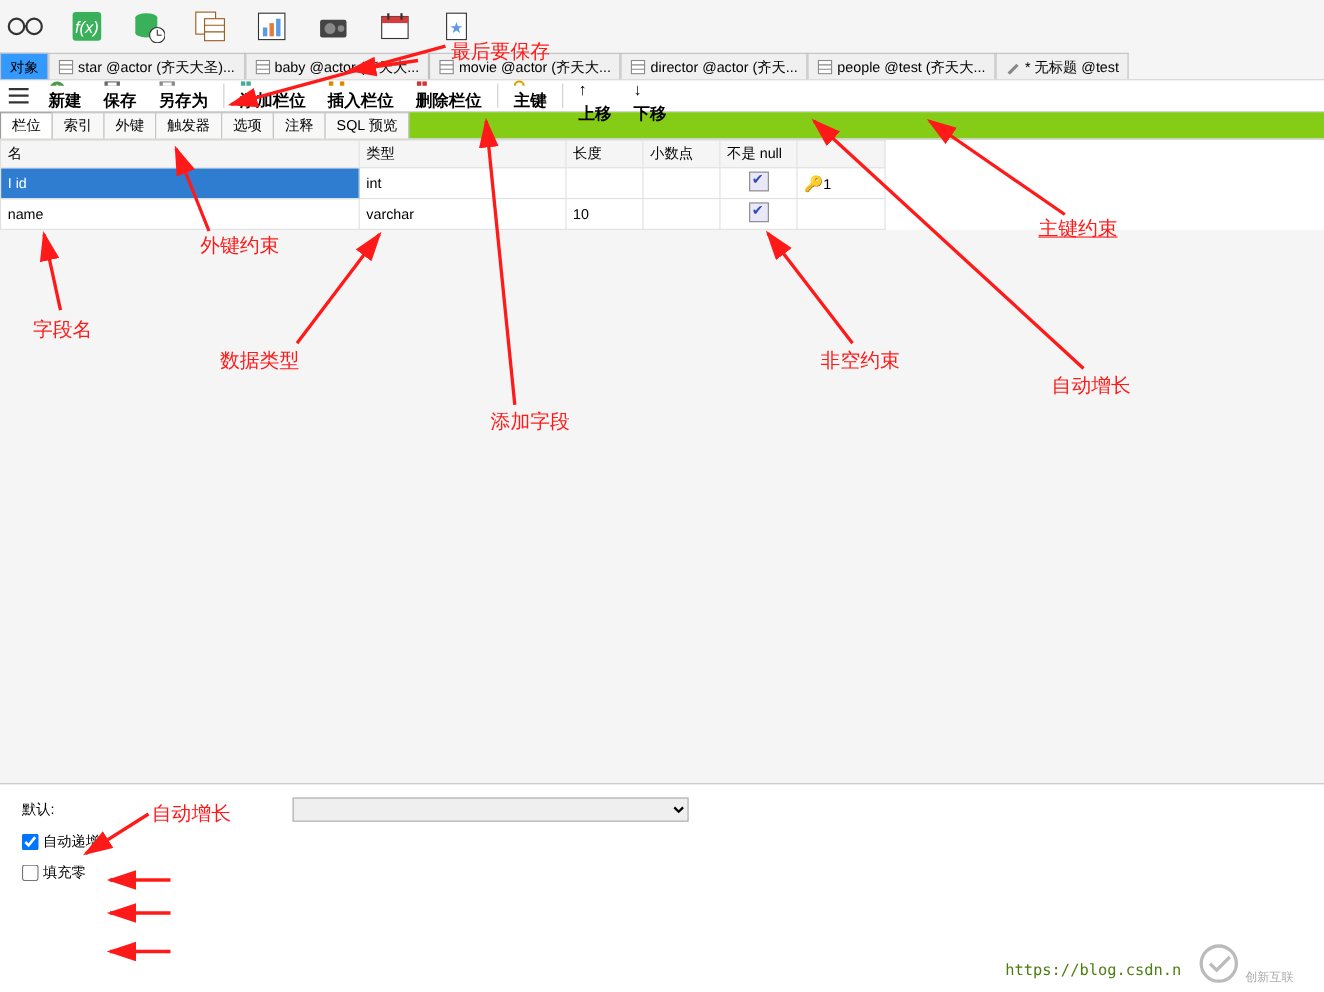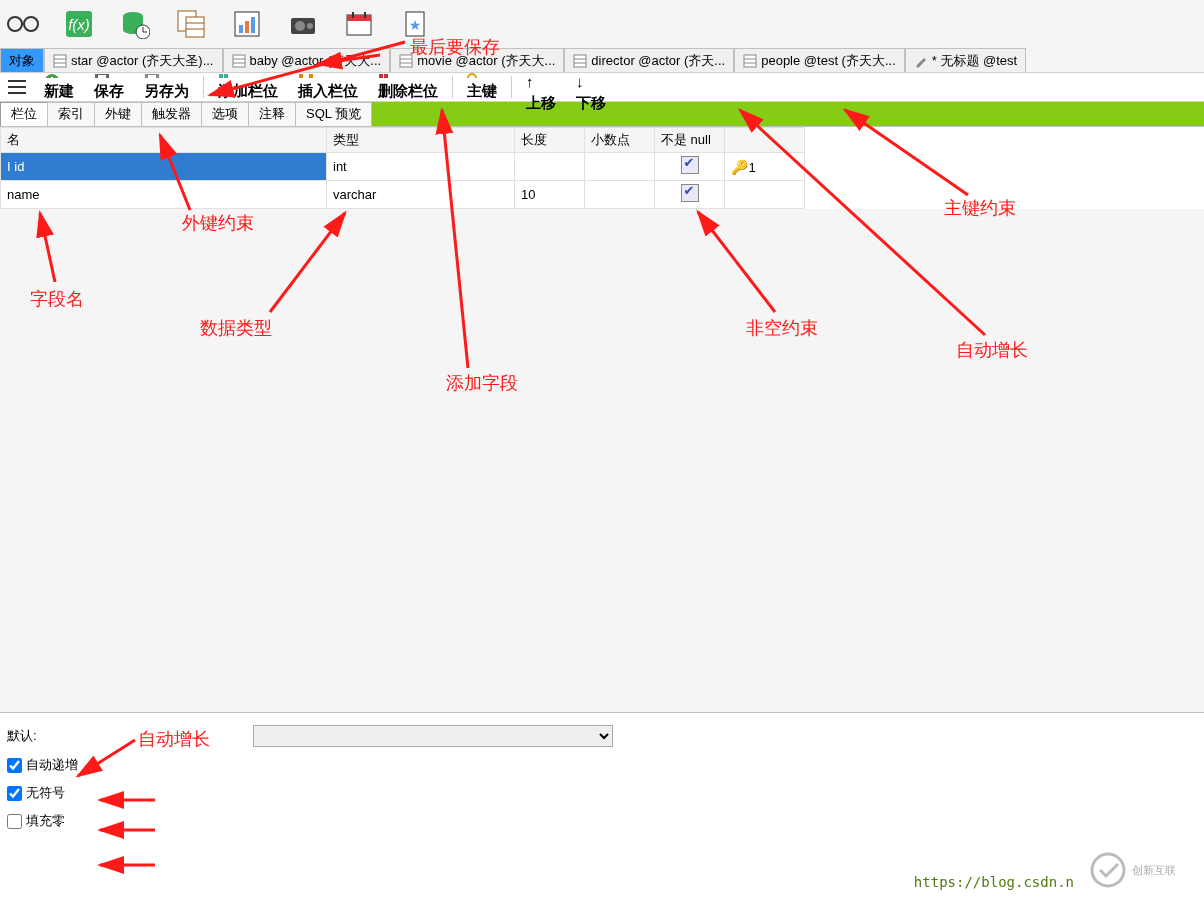--- a/index.html
+++ b/index.html
@@ -30,35 +30,35 @@
 .grid-wrap { background: #fff; border-top: 1px solid #c0c0c0; }
 table.grid { border-collapse: collapse; font-size: 13px; }
 table.grid th, table.grid td { border: 1px solid #e0e0e0; padding: 3px 6px; text-align: left; height: 22px; }
 table.grid th { background: #f5f5f5; font-weight: normal; }
 table.grid tr.sel td.first { background: #2f7dd1; color: #fff; }
 .chk { width: 18px; height: 18px; border: 1px solid #888; display: inline-block; background: #e8e8f8; position: relative; }
 .chk.on::after { content: "✔"; color: #2e4ab7; font-size: 13px; position: absolute; left: 2px; top: -2px; }
 .keyicon { color: #d9a300; font-size: 14px; }
 
 
-.lower-panel { position: absolute; bottom: 0; left: 0; right: 0; height: 190px; background: #fff; border-top: 1px solid #c0c0c0; padding: 8px 7px; font-size: 13px; }
+.lower-panel { position: absolute; bottom: 0; left: 0; right: 0; height: 190px; background: #fff; border-top: 1px solid #c0c0c0; padding: 8px 20px; font-size: 13px; }
 .lower-panel .row { display: flex; align-items: center; height: 30px; gap: 8px; }
 .lower-panel label { width: 60px; }
 .lower-panel select, .lower-panel input[type=text] { width: 360px; height: 22px; border: 1px solid #aaa; font-size: 13px; padding: 0 4px; }
 .lower-panel .ell-btn { width: 28px; height: 22px; border: 1px solid #aaa; background: #f0f0f0; display: flex; align-items: center; justify-content: center; font-weight: bold; }
 .lower-panel .chkrow { display: flex; align-items: center; height: 28px; gap: 4px; }
 .lower-panel input[type=checkbox] { width: 15px; height: 15px; }
 
 
 .anno { position: absolute; color: #ff1a1a; font-size: 18px; font-family: "SimSun","Microsoft YaHei"; pointer-events: none; }
 svg.arrows { position: absolute; left: 0; top: 0; width: 1204px; height: 902px; pointer-events: none; }
 
 
 .watermark { position: absolute; right: 130px; bottom: 12px; color: #4d7c0f; font-size: 14px; font-family: monospace; }
-.logo-watermark { position: absolute; right: 6px; bottom: 6px; width: 110px; height: 52px; color: #aaa; font-size: 11px; display: flex; align-items: center; gap: 4px; }
+.logo-watermark { position: absolute; right: 6px; bottom: 6px; width: 110px; height: 52px; color: #aaa; font-size: 11px; display: flex; align-items: flex-end; gap: 4px; }
 
 </style>
 </head>
 <body>
 
 <div class="top-icons">
   <div class="ico">
       <svg width="34" height="20">
         <circle cx="9" cy="10" r="7" fill="none" stroke="#333" stroke-width="2"></circle>
         <circle cx="25" cy="10" r="7" fill="none" stroke="#333" stroke-width="2"></circle>
@@ -299,37 +299,33 @@
   <div class="row">
     <label>默认:</label>
     <span style="width:170px"></span>
     <select></select>
   </div>
   <div class="chkrow">
       <input type="checkbox" checked="" style="">
       <span>自动递增</span>
     </div>
   <div class="chkrow">
-      <input type="checkbox" checked="" style="">
-      <span>无符号</span>
-    </div>
-  <div class="chkrow">
       <input type="checkbox" style="">
       <span>填充零</span>
     </div>
 </div>
 
 <div class="anno" style="left:410px; top:35px;">最后要保存</div>
 <div class="anno" style="left:158px; top:211px;margin-left:24px;">外键约束</div>
 <div class="anno" style="left:30px; top:287px;">字段名</div>
 <div class="anno" style="left:200px; top:316px;">数据类型</div>
 <div class="anno" style="left:446px; top:371px;">添加字段</div>
 <div class="anno" style="left:746px; top:316px;">非空约束</div>
 <div class="anno" style="left:956px; top:338px;">自动增长</div>
-<div class="anno" style="left:944px; top:196px;">主键约束</div>
+<div class="anno" style="left:944px; top:196px;text-decoration:underline;">主键约束</div>
 <div class="anno" style="left:138px; top:727px;">自动增长</div>
 
 <svg class="arrows">
   <defs>
       <marker id="ah" markerWidth="10" markerHeight="10" refX="8" refY="3" orient="auto">
         <path d="M0,0 L0,6 L9,3 z" fill="#ff1a1a"></path>
       </marker>
     </defs>
 
   <line x1="405" y1="42" x2="210" y2="95" stroke="#ff1a1a" stroke-width="3" marker-end="url(#ah)"></line>

